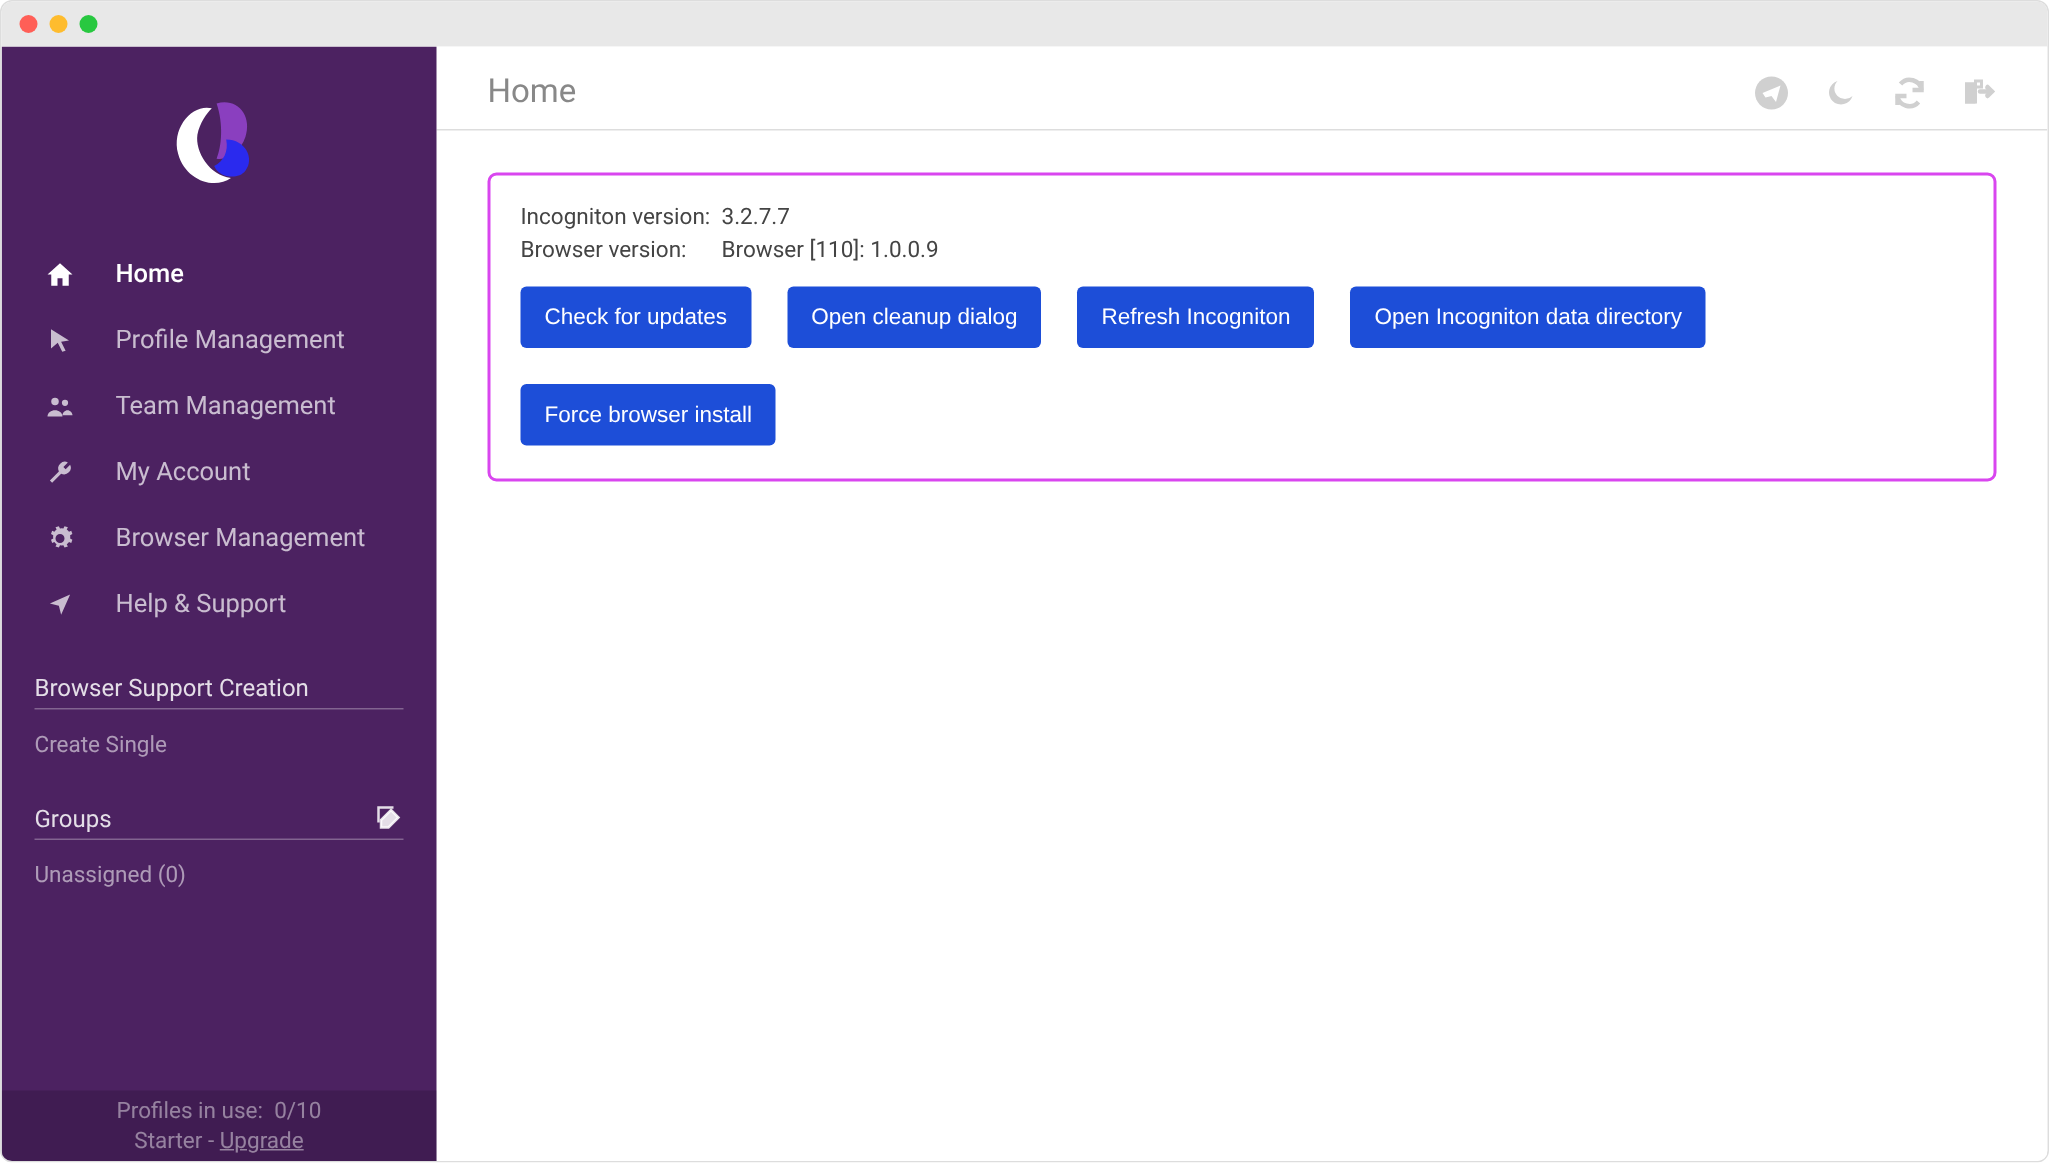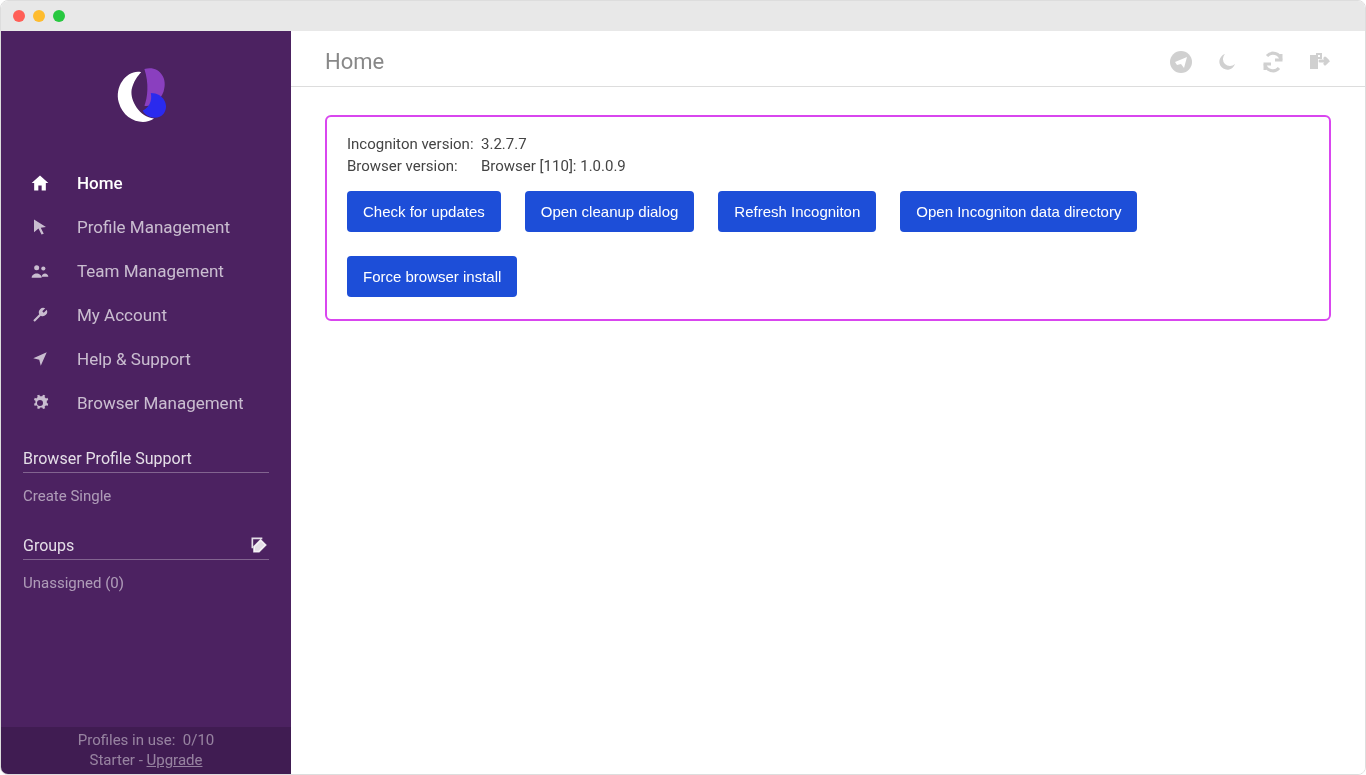--- a/index.html
+++ b/index.html
@@ -107,38 +107,38 @@
           <span class="icon">
             <svg width="18" height="18" viewBox="0 0 24 24" fill="currentColor">
                 <path d="M21 5a6 6 0 01-8 8L5 21l-2-2 8-8a6 6 0 018-8l-4 4 2 2 4-4z"></path>
               </svg>
           </span>
           <span>My Account</span>
         </li>
         <li class="nav-item">
           <span class="icon">
             <svg width="18" height="18" viewBox="0 0 24 24" fill="currentColor">
+                <path d="M12 8a4 4 0 100 8 4 4 0 000-8zm9 4l2 1-1 3-2-1a8 8 0 01-2 2l1 2-3 1-1-2a8 8 0 01-3 0l-1 2-3-1 1-2a8 8 0 01-2-2l-2 1-1-3 2-1a8 8 0 010-3l-2-1 1-3 2 1a8 8 0 012-2l-1-2 3-1 1 2a8 8 0 013 0l1-2 3 1-1 2a8 8 0 012 2l2-1 1 3-2 1a8 8 0 010 3z"></path>
+              </svg>
+          </span>
+          <span>Browser Management</span>
+        </li>
+        <li class="nav-item">
+          <span class="icon">
+            <svg width="18" height="18" viewBox="0 0 24 24" fill="currentColor">
                 <path d="M3 11l18-8-8 18-2-8z"></path>
               </svg>
           </span>
           <span>Help &amp; Support</span>
-        </li>
-        <li class="nav-item">
-          <span class="icon">
-            <svg width="18" height="18" viewBox="0 0 24 24" fill="currentColor">
-                <path d="M12 8a4 4 0 100 8 4 4 0 000-8zm9 4l2 1-1 3-2-1a8 8 0 01-2 2l1 2-3 1-1-2a8 8 0 01-3 0l-1 2-3-1 1-2a8 8 0 01-2-2l-2 1-1-3 2-1a8 8 0 010-3l-2-1 1-3 2 1a8 8 0 012-2l-1-2 3-1 1 2a8 8 0 013 0l1-2 3 1-1 2a8 8 0 012 2l2-1 1 3-2 1a8 8 0 010 3z"></path>
-              </svg>
-          </span>
-          <span>Browser Management</span>
         </li>
       </ul>
 
       <div class="section">
         <div class="section-header">
-          <span class="section-title">Browser Profile Support</span>
+          <span class="section-title">Browser Support Creation</span>
         </div>
         <span class="section-link">Create Single</span>
       </div>
 
       <div class="section">
         <div class="section-header">
           <span class="section-title">Groups</span>
           <span class="edit-icon">
             <svg width="20" height="20" viewBox="0 0 24 24" fill="none" stroke="currentColor" stroke-width="2">
                 <path d="M4 16V4h12"></path>

